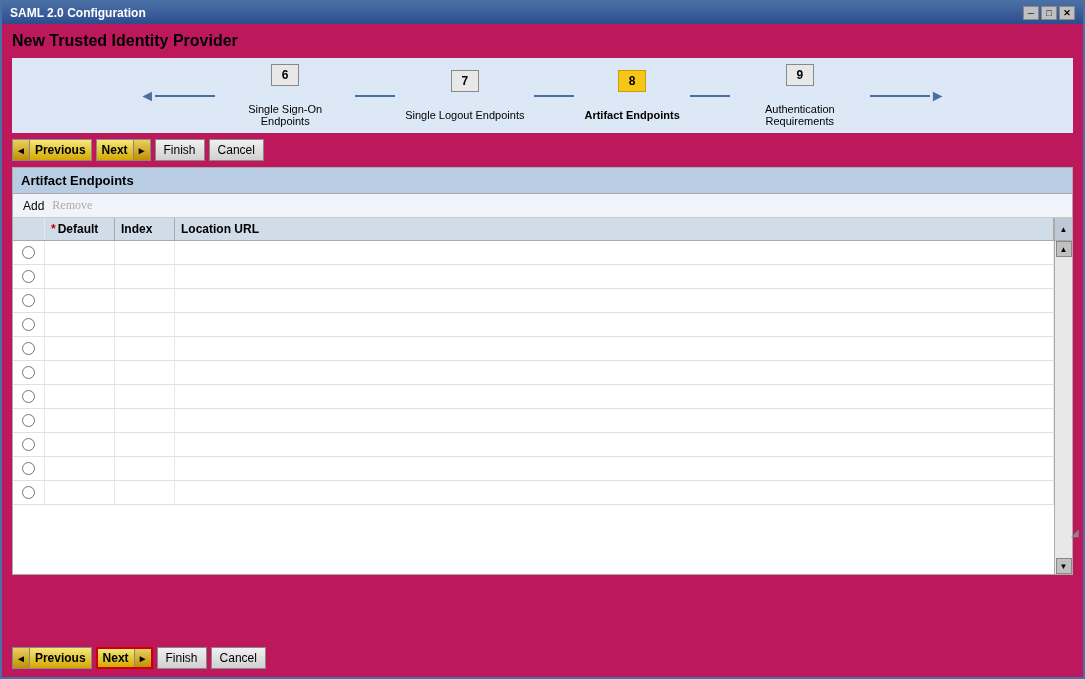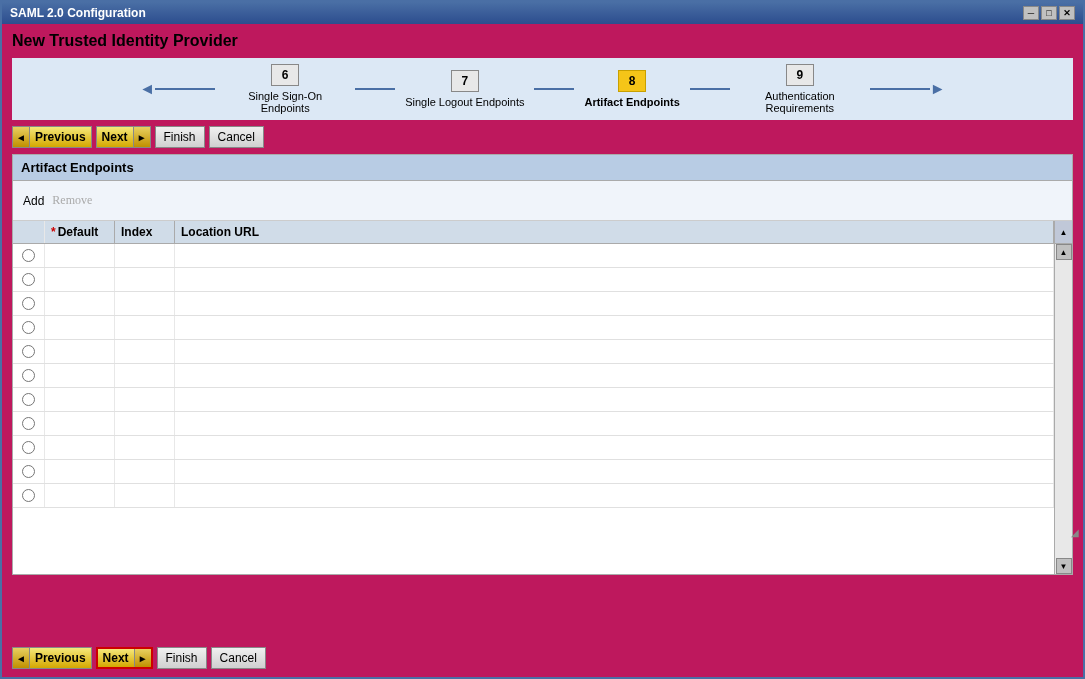--- a/index.html
+++ b/index.html
@@ -119,20 +119,21 @@
     .step-number.active {
       background: #f5c518;
       border: 1px solid #c8a000;
     }
 
     .step-label {
       font-size: 11px;
       color: #000;
       text-align: center;
       max-width: 120px;
+      margin-top: 13px;
     }
 
     .step-label.bold {
       font-weight: bold;
     }
 
     
     .toolbar {
       display: flex;
       gap: 4px;
@@ -200,21 +201,21 @@
 
     .panel-header {
       background: #b8cce4;
       padding: 5px 8px;
       font-size: 13px;
       font-weight: bold;
       border-bottom: 1px solid #aaa;
     }
 
     .panel-toolbar {
-      padding: 12px 8px;
+      padding: 4px 8px;
       background: #f0f4fa;
       border-bottom: 1px solid #ccc;
       display: flex;
       gap: 4px;
     }
 
     .panel-btn {
       font-size: 12px;
       color: #000;
       cursor: pointer;

